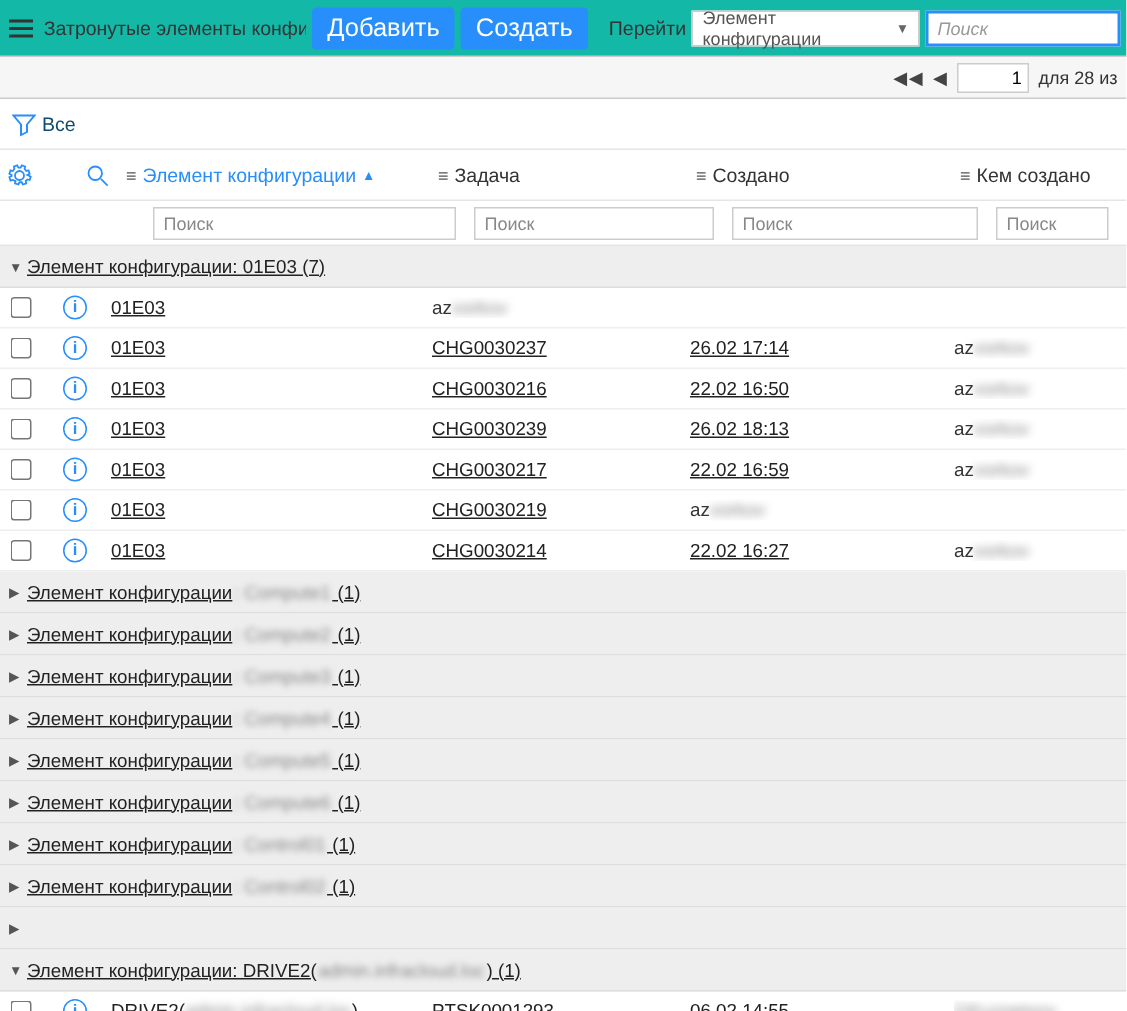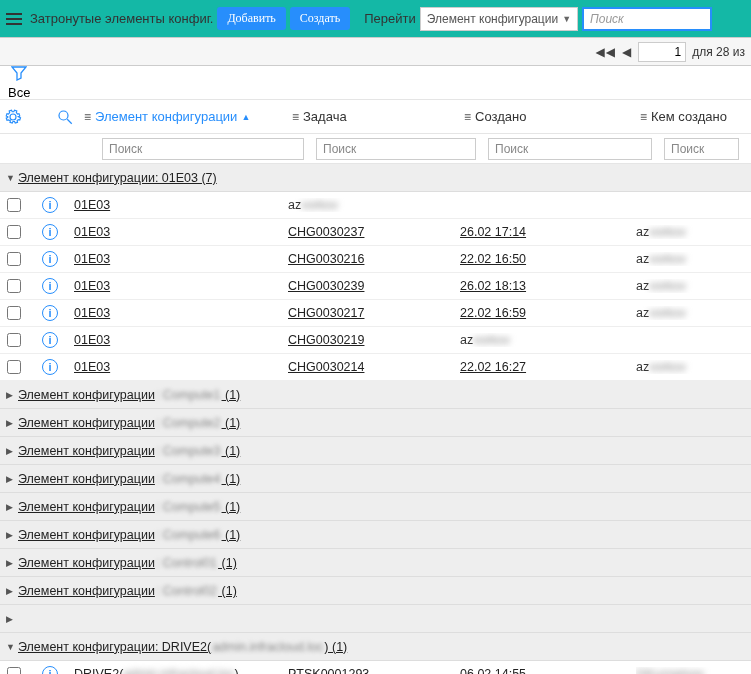--- a/index.html
+++ b/index.html
@@ -20,22 +20,22 @@
     padding: 0 4px;
     gap: 4px;
   }
   .hamburger {
     width: 22px; height: 22px; display: flex; flex-direction: column;
     justify-content: center; gap: 3px; cursor: pointer; padding: 2px;
   }
   .hamburger span { height: 2px; background: #333; width: 16px; }
   .title { font-size: 13px; color: #333; white-space: nowrap; overflow: hidden; max-width: 185px; text-overflow: clip;}
   .btn {
-    padding: 4px 10px; border-radius: 3px; font-size: 12px;
-    border: none; cursor: pointer; color: #fff; background: #278efc; font-family: Liberation Serif, serif;
+    padding: 4px 10px; border-radius: 3px; font-size: 17px;
+    border: none; cursor: pointer; color: #fff; background: #278efc;
   }
   .btn-create { background: #278efc; }
   .goto-label { margin-left: 10px; color: #333; text-align: center; }
   .goto-select {
     display: inline-flex; align-items: center;
     border: 1px solid #ccc; background: #fff; height: 24px;
     padding: 0 6px; font-size: 12px; color: #555; cursor: pointer;
   }
   .goto-select .tri { margin-left: 4px; font-size: 9px; color: #666; }
   .goto-search {
@@ -53,21 +53,21 @@
   .pager input {
     width: 48px; height: 20px; text-align: right; border: 1px solid #ccc;
     font-size: 12px; padding: 0 4px;
   }
 
   .toolbar {
     display: flex; align-items: center; justify-content: space-between;
     height: 34px; border-bottom: 1px solid #e5e5e5; padding: 0 8px;
   }
   .toolbar-left { display: flex; align-items: center; gap: 12px; }
-  .funnel { color: #000000; display: inline-flex; align-items: center; gap: 4px; cursor: pointer; flex-direction: column; }
+  .funnel { color: #0c4a6e; display: inline-flex; align-items: center; gap: 4px; cursor: pointer; }
   .toolbar-right { font-size: 12px; color: #333; white-space: nowrap; overflow: hidden; }
 
   .headerrow {
     display: flex; align-items: center; height: 34px;
     border-bottom: 1px solid #e5e5e5; padding-left: 0;
   }
   .hcell-small { width: 26px; display:flex; align-items:center; justify-content:center; }
   .gear { color: #278efc; cursor: pointer; }
   .mag { color: #278efc; cursor: pointer; }
   .hcell { display: flex; align-items: center; gap: 4px; font-size: 13px; }

